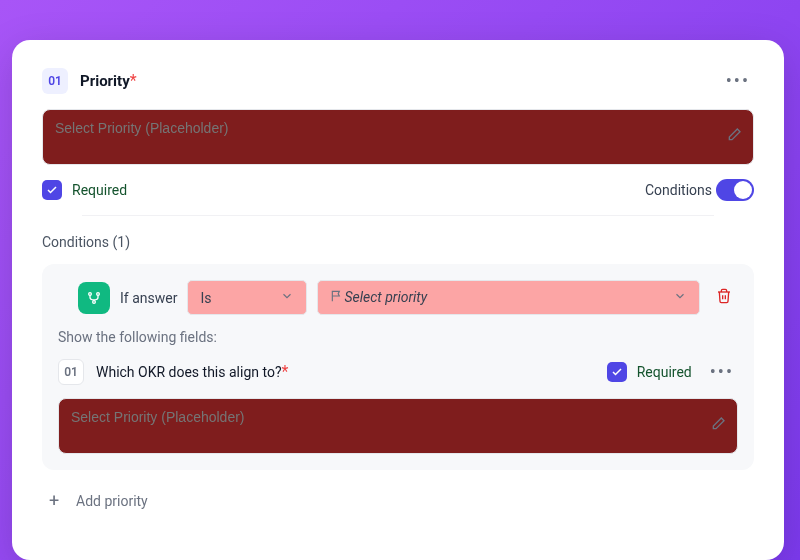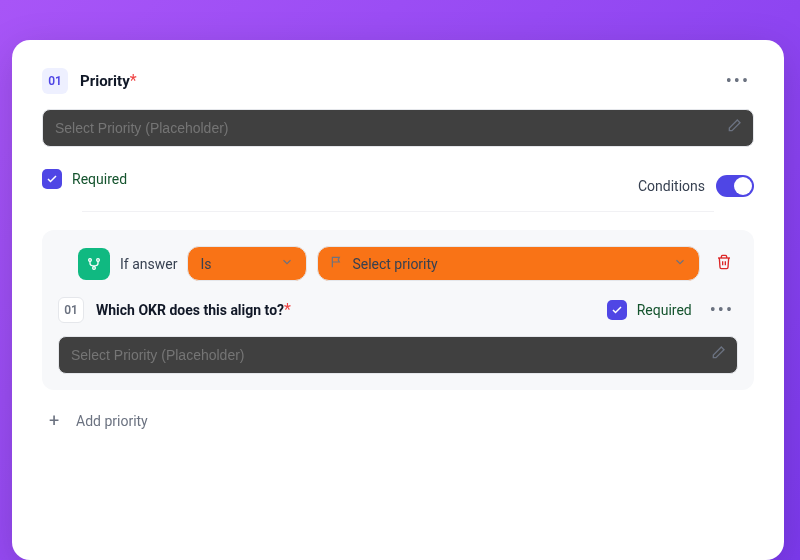--- a/index.html
+++ b/index.html
@@ -50,24 +50,24 @@
     color: #6b7280;
     font-size: 18px;
     letter-spacing: 2px;
     cursor: pointer;
     padding: 4px;
   }
   .placeholder-input {
     width: 100%;
     border: 1px solid #e5e7eb;
     border-radius: 8px;
-    padding: 10px 40px 10px 12px;
+    padding: 10px 40px 28px 12px;
     font-size: 14px;
     color: #9ca3af;
-    background: #404040;
+    background: #7f1d1d;
     position: relative;
   }
   .input-wrap { position: relative; margin-bottom: 14px; }
   .edit-icon {
     position: absolute;
     right: 12px;
     top: 50%;
     transform: translateY(-50%);
     color: #6b7280;
     cursor: pointer;
@@ -83,21 +83,21 @@
     width: 20px; height: 20px;
     background: #4f46e5;
     border-radius: 5px;
     display: flex;
     align-items: center;
     justify-content: center;
     cursor: pointer;
   }
   .checkbox svg { stroke: #fff; }
   .check-label { font-size: 14px; color: #14532d; }
-  .cond-toggle-row { display: flex; align-items: center; gap: 11px; margin-top: 14px; }
+  .cond-toggle-row { display: flex; align-items: center; gap: 4px; }
   .cond-label { font-size: 14px; color: #374151; }
   .toggle {
     width: 38px; height: 22px;
     background: #4f46e5;
     border-radius: 11px;
     position: relative;
     cursor: pointer;
   }
   .toggle::after {
     content: "";
@@ -133,35 +133,35 @@
   .branch-icon {
     width: 32px; height: 32px;
     background: #10b981;
     border-radius: 8px;
     display: flex;
     align-items: center;
     justify-content: center;
   }
   .if-text { font-size: 14px; color: #374151; }
   .select-box {
-    background: #f97316;
+    background: #fca5a5;
     border: 1px solid #e5e7eb;
-    border-radius: 12px;
+    border-radius: 5px;
     padding: 8px 12px;
     display: flex;
     align-items: center;
     gap: 8px;
     font-size: 14px;
     color: #374151;
     cursor: pointer;
     min-width: 120px;
     justify-content: space-between;
   }
   .select-box.wide { flex: 1; min-width: 240px; }
-  .select-left { display: flex; align-items: flex-end; gap: 8px; }
+  .select-left { display: flex; align-items: flex-start; gap: 0; font-style: italic; }
   .chev { color: #6b7280; }
   .trash {
     color: #dc2626;
     cursor: pointer;
     padding: 6px;
   }
   .show-text {
     font-size: 14px;
     color: #6b7280;
     margin-bottom: 12px;
@@ -172,21 +172,21 @@
     gap: 12px;
     margin-bottom: 12px;
   }
   .num-badge.light {
     background: #fff;
     color: #6b7280;
     border: 1px solid #e5e7eb;
   }
   .subfield-title {
     font-size: 14px;
-    font-weight: 700;
+    font-weight: 400;
     color: #111827;
   }
   .subfield-right {
     margin-left: auto;
     display: flex;
     align-items: center;
     gap: 10px;
   }
   .add-row {
     display: flex;
@@ -231,20 +231,21 @@
       <span class="check-label">Required</span>
     </div>
     <div class="cond-toggle-row">
       <span class="cond-label">Conditions</span>
       <div class="toggle"></div>
     </div>
   </div>
 
   <div class="divider"></div>
 
+  <div class="section-title">Conditions (1)</div>
 
   <div class="cond-card">
 
     <div class="cond-row1">
       <div class="branch-icon">
         <svg width="16" height="16" viewBox="0 0 24 24" fill="none" stroke="#fff" stroke-width="2">
             <circle cx="6" cy="6" r="2"></circle>
             <circle cx="18" cy="6" r="2"></circle>
             <circle cx="12" cy="18" r="2"></circle>
             <path d="M6 8v3c0 2 2 4 6 4s6-2 6-4V8"></path>
@@ -277,20 +278,21 @@
       <span class="trash">
         <svg width="16" height="16" viewBox="0 0 24 24" fill="none" stroke="currentColor" stroke-width="2">
             <polyline points="3 6 5 6 21 6"></polyline>
             <path d="M19 6l-1 14a2 2 0 0 1-2 2H8a2 2 0 0 1-2-2L5 6"></path>
             <path d="M10 11v6M14 11v6"></path>
             <path d="M8 6V4a2 2 0 0 1 2-2h4a2 2 0 0 1 2 2v2"></path>
           </svg>
       </span>
     </div>
 
+    <div class="show-text">Show the following fields:</div>
 
     <div class="subfield-row">
       <div class="num-badge light">01</div>
       <div>
         <span class="subfield-title">Which OKR does this align to?</span><span class="req-star">*</span>
       </div>
       <div class="subfield-right">
         <div class="checkbox">
           <svg width="12" height="12" viewBox="0 0 24 24" fill="none" stroke-width="3">
               <polyline points="20 6 9 17 4 12"></polyline>

